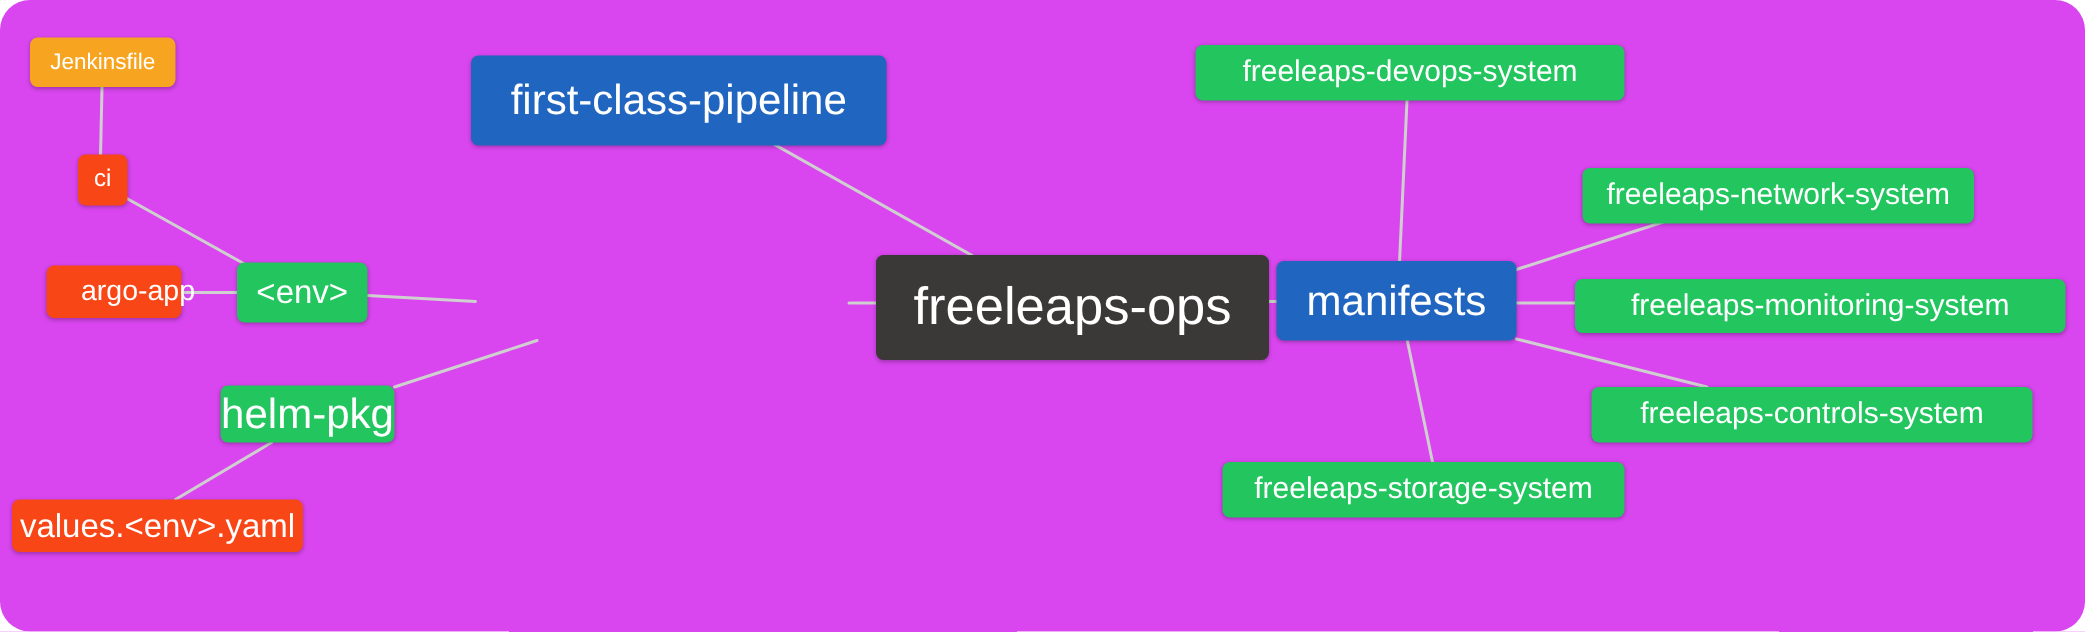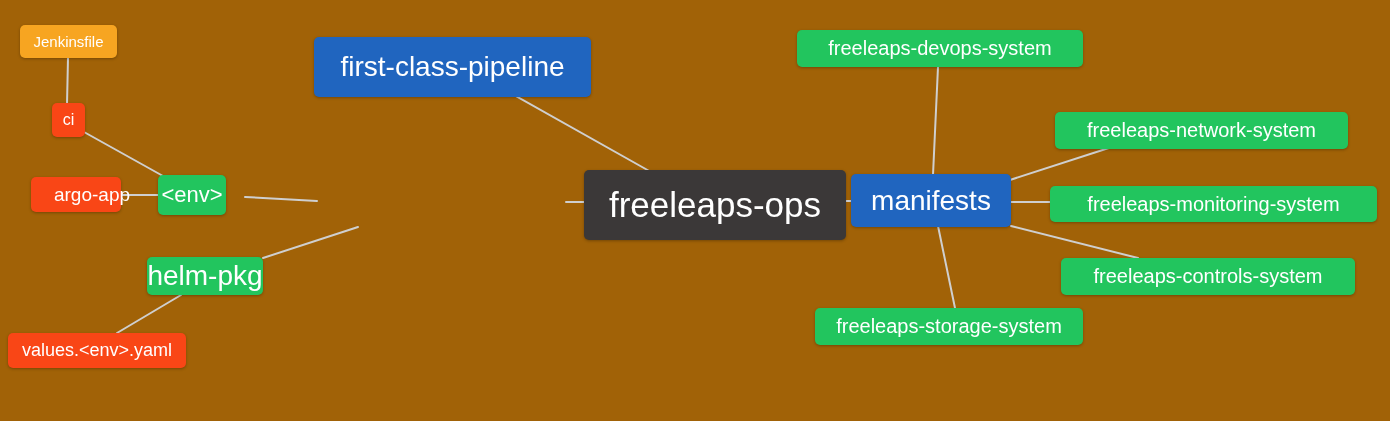--- a/index.html
+++ b/index.html
@@ -5,22 +5,23 @@
   html, body {
     margin: 0;
     padding: 0;
     background: #ffffff;
     font-family: "Liberation Sans", sans-serif;
   }
   .canvas {
     position: relative;
     width: 1390px;
     height: 421px;
-    background: #a16207;
+    background: #d946ef;
     overflow: hidden;
+    border-radius: 20px;
   }
   .edges {
     position: absolute;
     left: 0;
     top: 0;
     pointer-events: none;
   }
   .edges line {
     stroke: #cfcfcf;
     stroke-width: 2;
@@ -61,36 +62,36 @@
     <line x1="1011" y1="226" x2="1138" y2="258" style="stroke: rgb(207, 207, 207);"></line>
     <line x1="938" y1="226" x2="955" y2="308" style="stroke: rgb(207, 207, 207);"></line>
   </svg>
 
   <div class="node" style="left: 20px; top: 25px; width: 97px; height: 33px; font-size: 15px; background-color: rgb(247, 165, 33);">Jenkinsfile</div>
 
   <div class="node" style="left: 52px; top: 103px; width: 33px; height: 34px; font-size: 16px; background-color: rgb(249, 70, 22);">ci</div>
 
   <div class="node" style="left: 31px; top: 177px; width: 90px; height: 35px; font-size: 19px; background-color: rgb(249, 70, 22); padding-left: 32px;">argo-app</div>
 
-  <div class="node" style="left: 158px; top: 175px; width: 68px; height: 40px; font-size: 22px; background-color: rgb(34, 197, 94);">&lt;env&gt;</div>
+  <div class="node" style="left: 158px; top: 175px; width: 87px; height: 40px; font-size: 22px; background-color: rgb(34, 197, 94);">&lt;env&gt;</div>
 
   <div class="node" style="left: 147px; top: 257px; width: 116px; height: 38px; font-size: 28px; background-color: rgb(34, 197, 94);">helm-pkg</div>
 
-  <div class="node" style="left: 8px; top: 333px; width: 178px; height: 35px; font-size: 18px; background-color: rgb(249, 70, 22);">values.&lt;env&gt;.yaml</div>
+  <div class="node" style="left: 8px; top: 333px; width: 194px; height: 35px; font-size: 22px; background-color: rgb(249, 70, 22);">values.&lt;env&gt;.yaml</div>
 
   <div class="node" style="left: 314px; top: 37px; width: 277px; height: 60px; font-size: 28px; background-color: rgb(32, 101, 191);">first-class-pipeline</div>
 
 
   <div class="node" style="left: 584px; top: 170px; width: 262px; height: 70px; font-size: 35px; background-color: rgb(59, 56, 56);">freeleaps-ops</div>
 
   <div class="node" style="left: 851px; top: 174px; width: 160px; height: 53px; font-size: 28px; background-color: rgb(32, 101, 191);">manifests</div>
 
   <div class="node" style="left: 797px; top: 30px; width: 286px; height: 37px; font-size: 20px; background-color: rgb(34, 197, 94);">freeleaps-devops-system</div>
 
-  <div class="node" style="left: 1055px; top: 112px; width: 293px; height: 37px; font-size: 20px; background-color: rgb(34, 197, 94);">freeleaps-network-system</div>
+  <div class="node" style="left: 1055px; top: 112px; width: 261px; height: 37px; font-size: 20px; background-color: rgb(34, 197, 94);">freeleaps-network-system</div>
 
   <div class="node" style="left: 1050px; top: 186px; width: 327px; height: 36px; font-size: 20px; background-color: rgb(34, 197, 94);">freeleaps-monitoring-system</div>
 
   <div class="node" style="left: 1061px; top: 258px; width: 294px; height: 37px; font-size: 20px; background-color: rgb(34, 197, 94);">freeleaps-controls-system</div>
 
   <div class="node" style="left: 815px; top: 308px; width: 268px; height: 37px; font-size: 20px; background-color: rgb(34, 197, 94);">freeleaps-storage-system</div>
 
 </div>
 
 </body></html>

